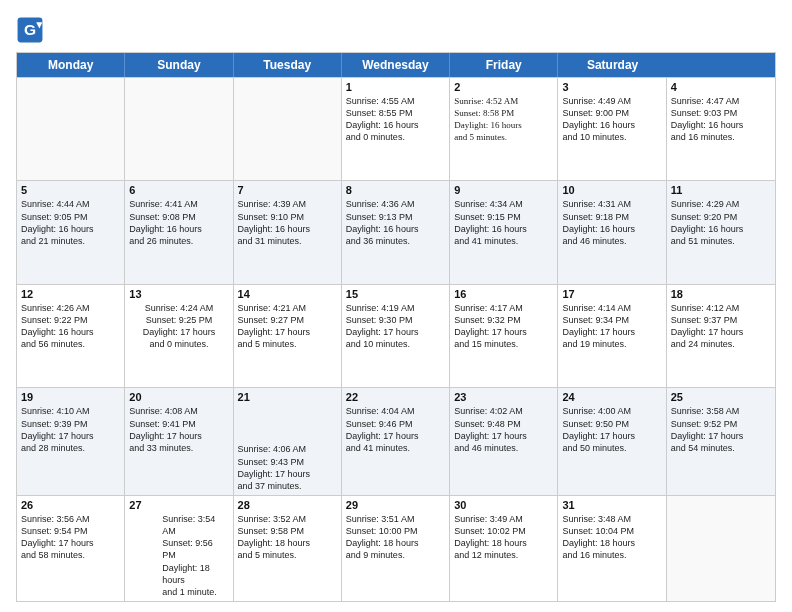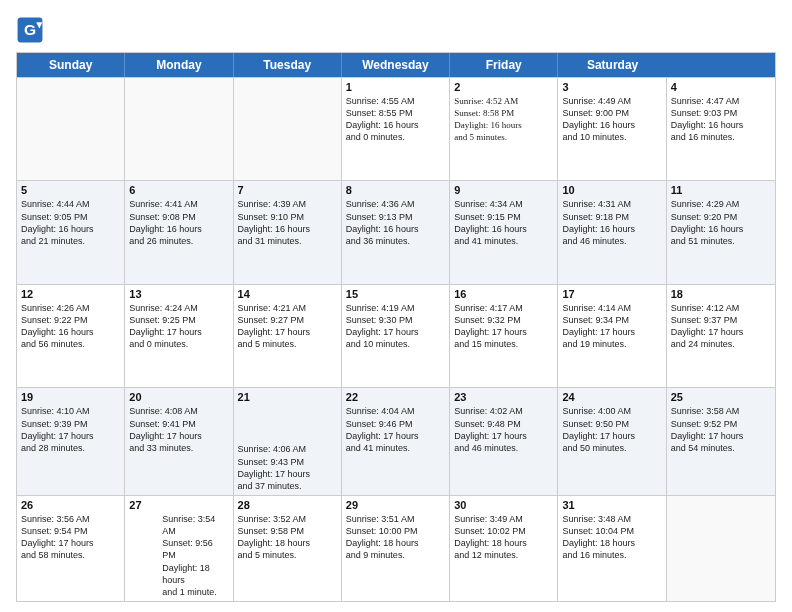--- a/index.html
+++ b/index.html
@@ -134,22 +134,22 @@
       </div>
     </div>
     <div class="title-area">
       <div class="month-year"></div>
       <div class="location"></div>
     </div>
   </div>
 
   <div class="calendar">
     <div class="cal-header-row">
+      <div class="cal-header-cell">Monday</div>
       <div class="cal-header-cell">Sunday</div>
-      <div class="cal-header-cell">Monday</div>
       <div class="cal-header-cell">Tuesday</div>
       <div class="cal-header-cell">Wednesday</div>
       <div class="cal-header-cell">Friday</div>
       <div class="cal-header-cell">Saturday</div>
     </div>
     <div class="cal-body" id="cal-body">
     <div class="cal-row">
           <div class="cal-cell empty"></div>
           <div class="cal-cell empty"></div>
           <div class="cal-cell empty"></div>
@@ -236,21 +236,21 @@
         <div class="cal-row">
           <div class="cal-cell">
             <div class="day-num">12</div>
             <div class="cell-detail" style="white-space: pre-line;">Sunrise: 4:26 AM
 Sunset: 9:22 PM
 Daylight: 16 hours
 and 56 minutes.</div>
           </div>
           <div class="cal-cell">
             <div class="day-num">13</div>
-            <div class="cell-detail" style="white-space: pre-line;">Sunrise: 4:24 AM
+            <div class="cell-detail" style="white-space: pre-line; text-align: center;">Sunrise: 4:24 AM
 Sunset: 9:25 PM
 Daylight: 17 hours
 and 0 minutes.</div>
           </div>
           <div class="cal-cell">
             <div class="day-num">14</div>
             <div class="cell-detail" style="white-space: pre-line;">Sunrise: 4:21 AM
 Sunset: 9:27 PM
 Daylight: 17 hours
 and 5 minutes.</div>

